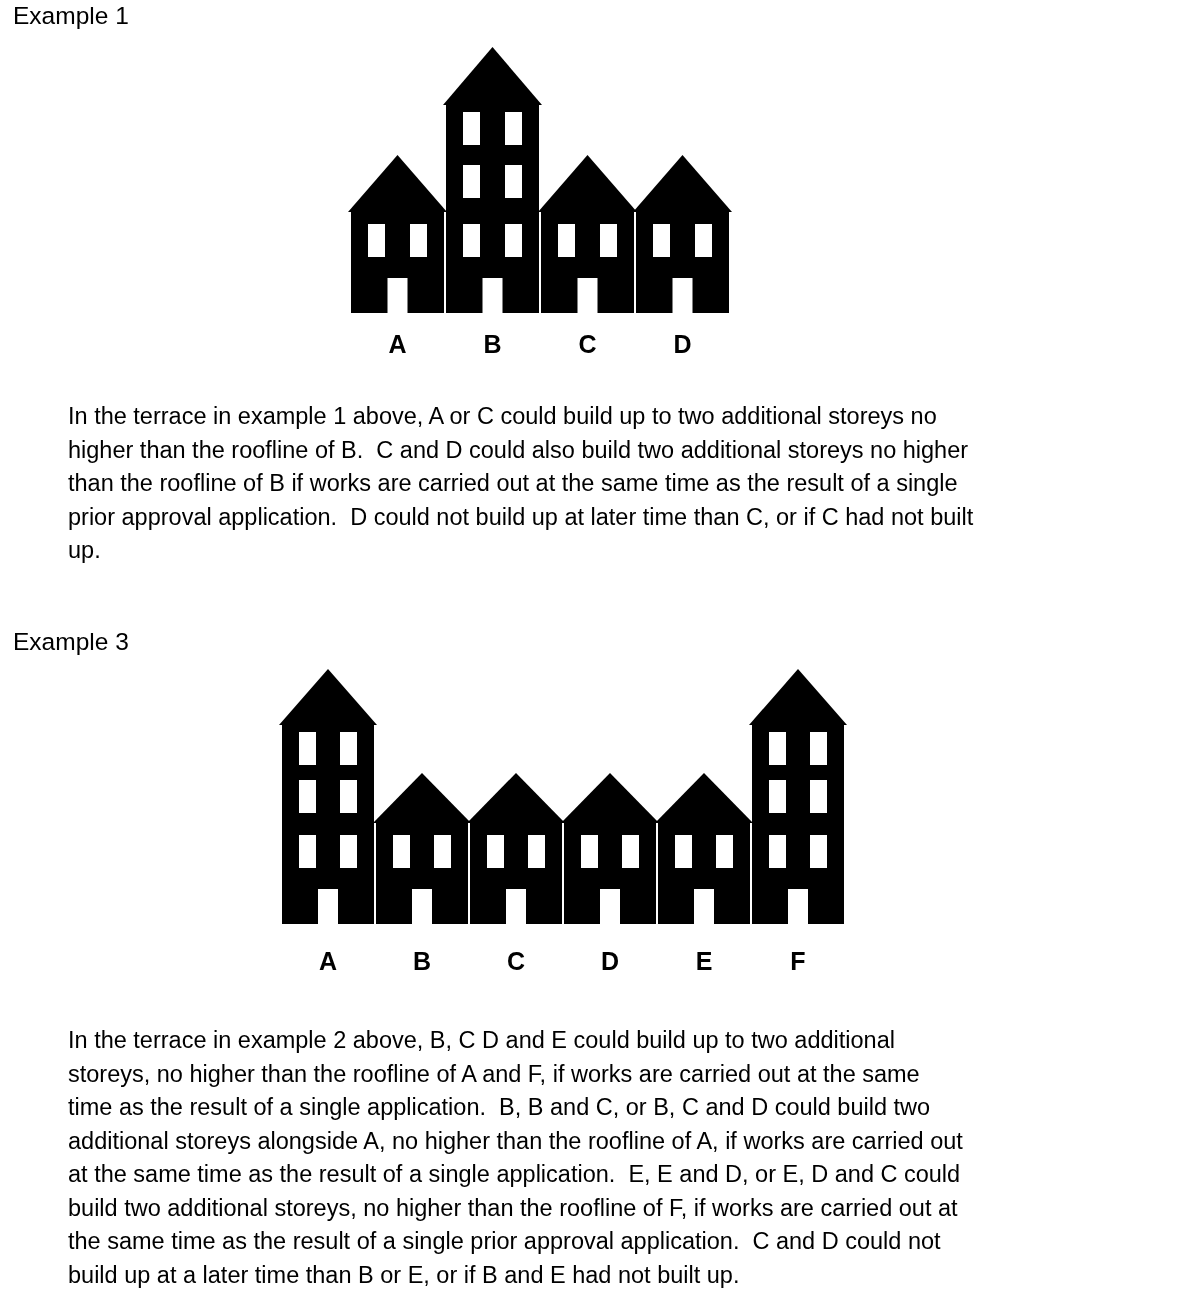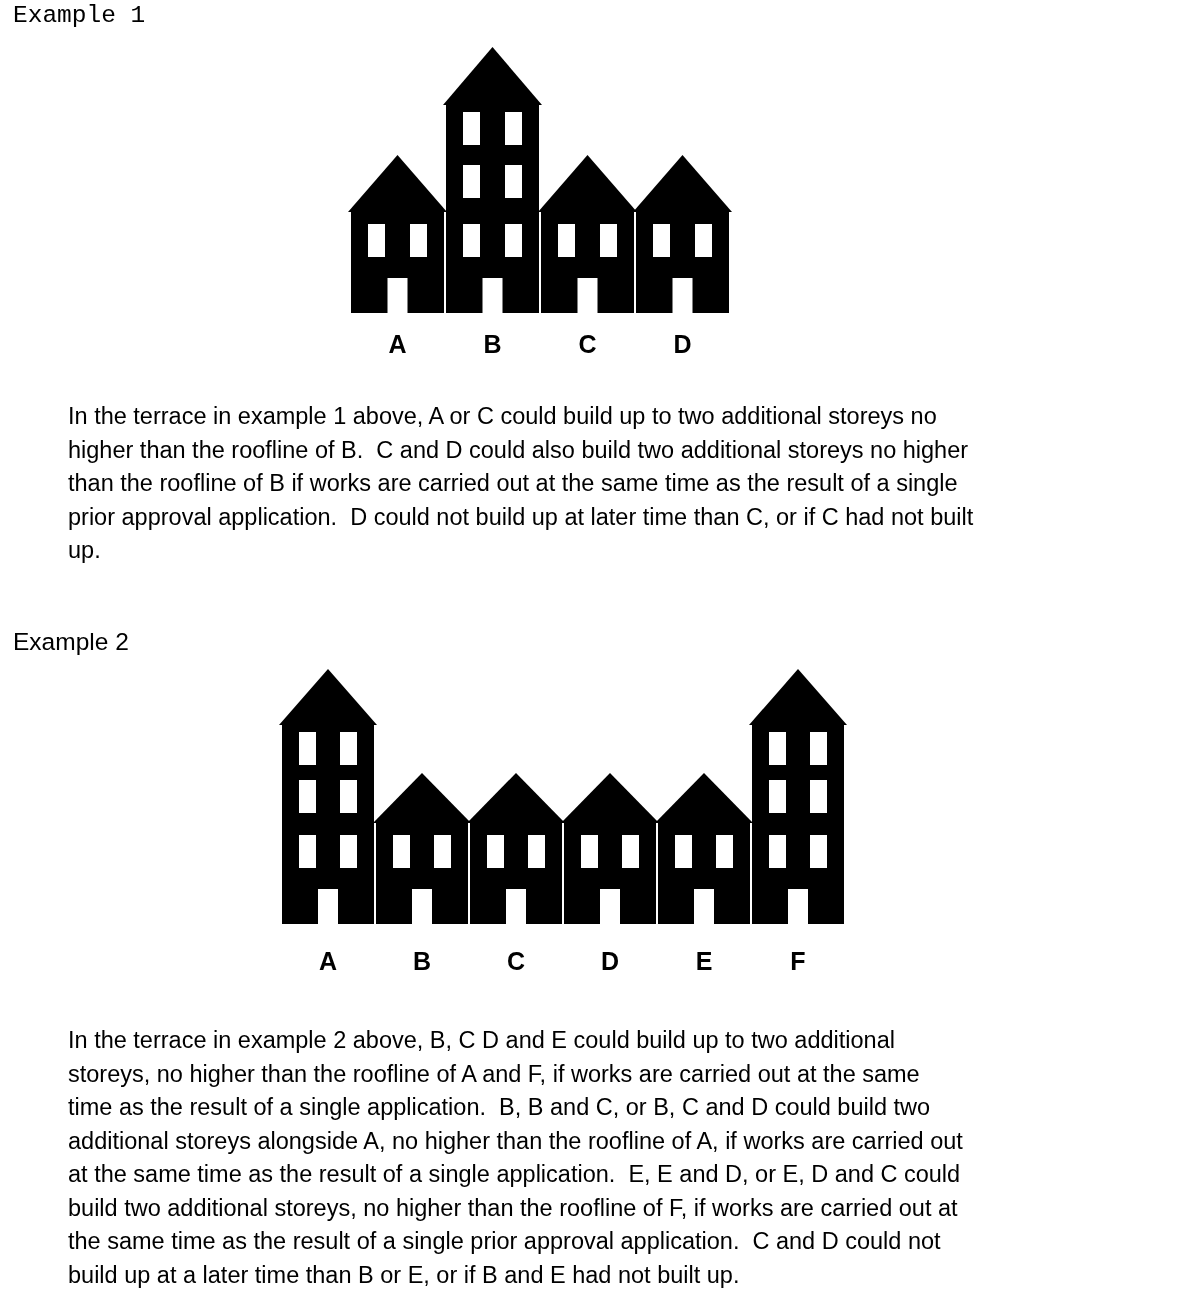--- a/index.html
+++ b/index.html
@@ -30,21 +30,21 @@
     line-height: 33.5px;
     white-space: pre-wrap;
   }
   .diagram { position: absolute; display: block; }
 </style>
 </head>
 <body>
 
 <div class="page">
 
-  <h2 class="ex-heading" style="top:1px;font-family:Liberation Mono, monospace;">Example 1</h2>
+  <h2 class="ex-heading" style="top:1px;">Example 1</h2>
 
   <svg id="diagram1" class="diagram" style="left:335px; top:40px; width:410px; height:330px;" viewBox="0 0 410 330">
       <g>
         <polygon points="13,172 62.5,115 112,172" fill="#000000"></polygon>
         <rect x="16" y="172" width="93" height="101" fill="#000000"></rect>
         <rect x="33" y="184" width="17" height="33" fill="#ffffff"></rect>
         <rect x="75" y="184" width="17" height="33" fill="#ffffff"></rect>
         <rect x="52.5" y="238" width="20" height="35" fill="#ffffff"></rect>
         <text x="62.5" y="313" text-anchor="middle" fill="#000000" font-size="25" font-weight="bold" font-family="&quot;Liberation Sans&quot;, sans-serif">A</text>
       </g>
@@ -77,21 +77,21 @@
         <text x="347.5" y="313" text-anchor="middle" fill="#000000" font-size="25" font-weight="bold" font-family="&quot;Liberation Sans&quot;, sans-serif">D</text>
       </g>
     </svg>
 
   <p class="para" style="top:400px;">In the terrace in example 1 above, A or C could build up to two additional storeys no
 higher than the roofline of B.  C and D could also build two additional storeys no higher
 than the roofline of B if works are carried out at the same time as the result of a single
 prior approval application.  D could not build up at later time than C, or if C had not built
 up.</p>
 
-  <h2 class="ex-heading" style="top:627px;">Example 2</h2>
+  <h2 class="ex-heading" style="top:627px;">Example 3</h2>
 
   <svg id="diagram2" class="diagram" style="left:266px; top:655px; width:600px; height:330px;" viewBox="0 0 600 330">
       <g>
         <polygon points="13,70 62,14 111,70" fill="#000000"></polygon>
         <rect x="16" y="70" width="92" height="199" fill="#000000"></rect>
         <rect x="33" y="77" width="17" height="33" fill="#ffffff"></rect>
         <rect x="74" y="77" width="17" height="33" fill="#ffffff"></rect>
         <rect x="33" y="125" width="17" height="33" fill="#ffffff"></rect>
         <rect x="74" y="125" width="17" height="33" fill="#ffffff"></rect>
         <rect x="33" y="180" width="17" height="33" fill="#ffffff"></rect>

